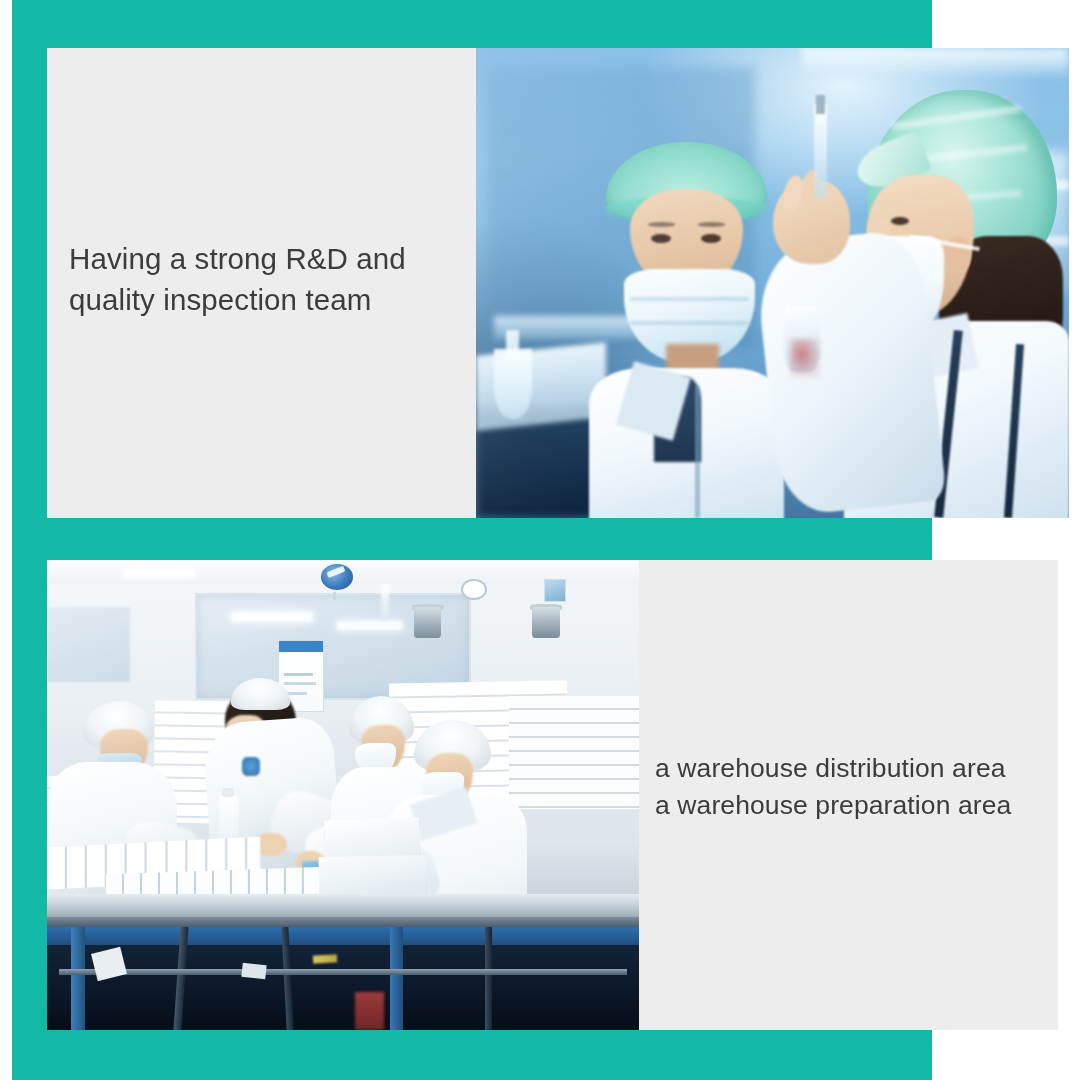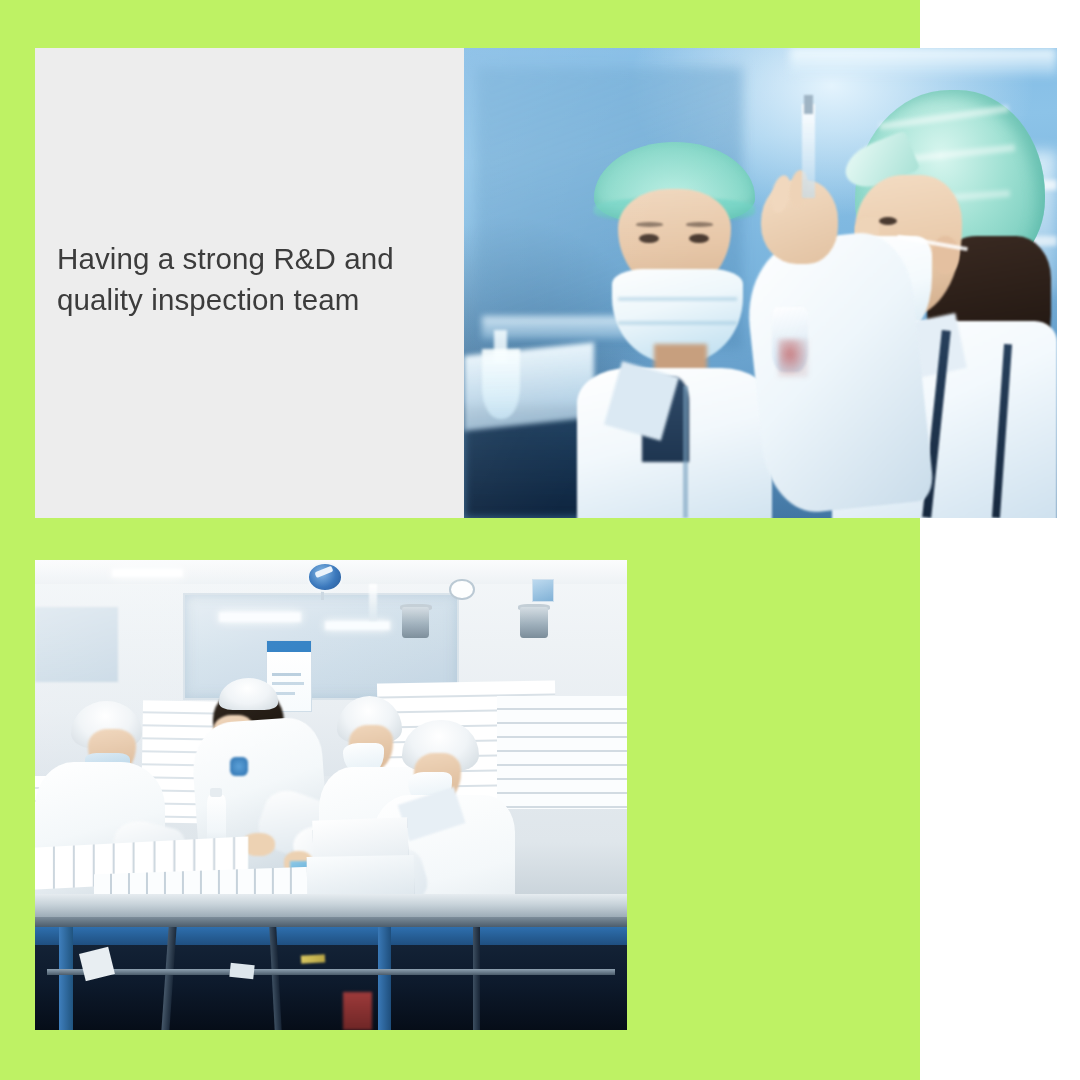--- a/index.html
+++ b/index.html
@@ -12,21 +12,22 @@
     height: 1080px;
     font-family: "Liberation Sans", sans-serif;
     overflow: hidden;
     position: relative;
   }
 
   .page {
     position: relative;
     width: 920px;
     height: 1080px;
-    background: #bef264;
+    background: #14b8a6;
+    margin-left: 12px;
   }
 
   
   .block-top {
     position: absolute;
     left: 35px;
     top: 48px;
     width: 1022px;
     height: 470px;
   }
@@ -702,15 +703,19 @@
       <div class="p2 p2-leg2"></div>
       <div class="p2 p2-leg3"></div>
       <div class="p2 p2-shelfrod"></div>
       <div class="p2 p2-paper1"></div>
       <div class="p2 p2-paper2"></div>
       <div class="p2 p2-yellow"></div>
       <div class="p2 p2-red1"></div>
       <div class="p2 p2-glare"></div>
     </div>
 
+    <div class="caption-panel-bottom">
+      <div class="caption-text-bottom">a warehouse distribution area
+a warehouse preparation area</div>
+    </div>
   </div>
 
 </div>
 
 </body></html>

